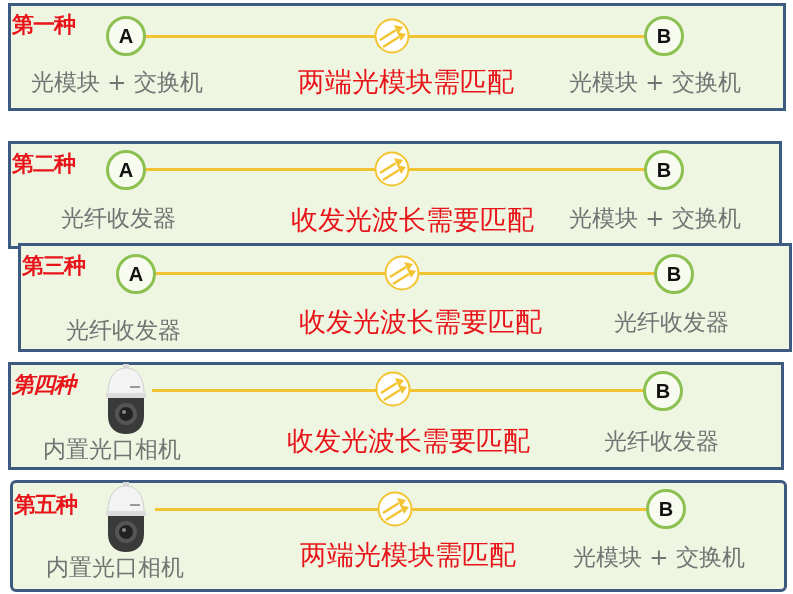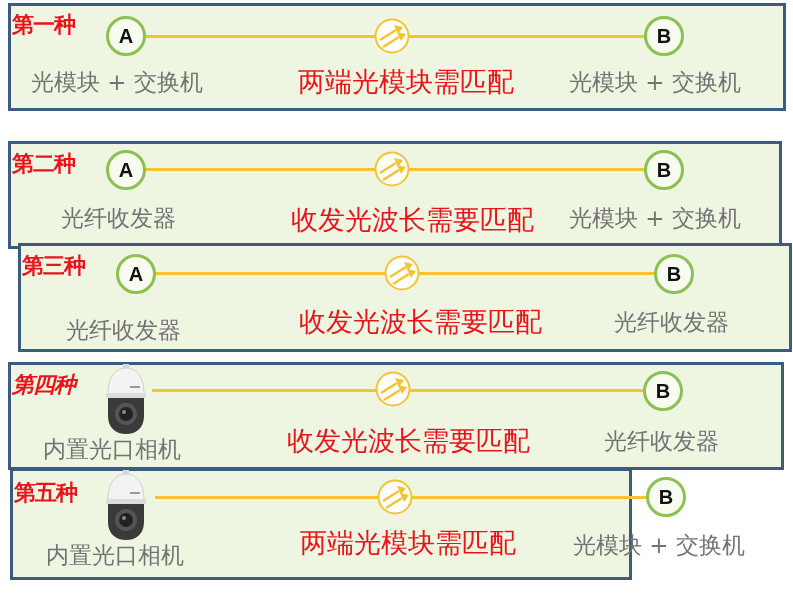--- a/index.html
+++ b/index.html
@@ -132,21 +132,21 @@
   <div class="line" style="left:141px; top:24px; width:492px;"></div>
   <svg class="conn" style="left:364px; top:6px;">
       <use href="#sym-conn"></use>
     </svg>
   <div class="node" style="left:632px; top:6px;">B</div>
   <div class="dev-text" style="left:32px; top:70px;">内置光口相机</div>
   <div class="note" style="left:276px; top:62px;">收发光波长需要匹配</div>
   <div class="dev-text" style="left:593px; top:62px;">光纤收发器</div>
 </div>
 
-<div class="panel" style="left:10px; top:468px; width:622px; height:112px;">
+<div class="panel" style="left:10px; top:480px; width:777px; height:112px;border-radius:6px;">
   <div class="label" style="left:1px; top:9px;">第五种</div>
   <svg class="camera" style="left:89px; top:-1px;">
       <use href="#sym-camera"></use>
     </svg>
   <div class="line" style="left:142px; top:25px; width:492px;"></div>
   <svg class="conn" style="left:364px; top:8px;">
       <use href="#sym-conn"></use>
     </svg>
   <div class="node" style="left:633px; top:6px;">B</div>
   <div class="dev-text" style="left:33px; top:70px;">内置光口相机</div>

